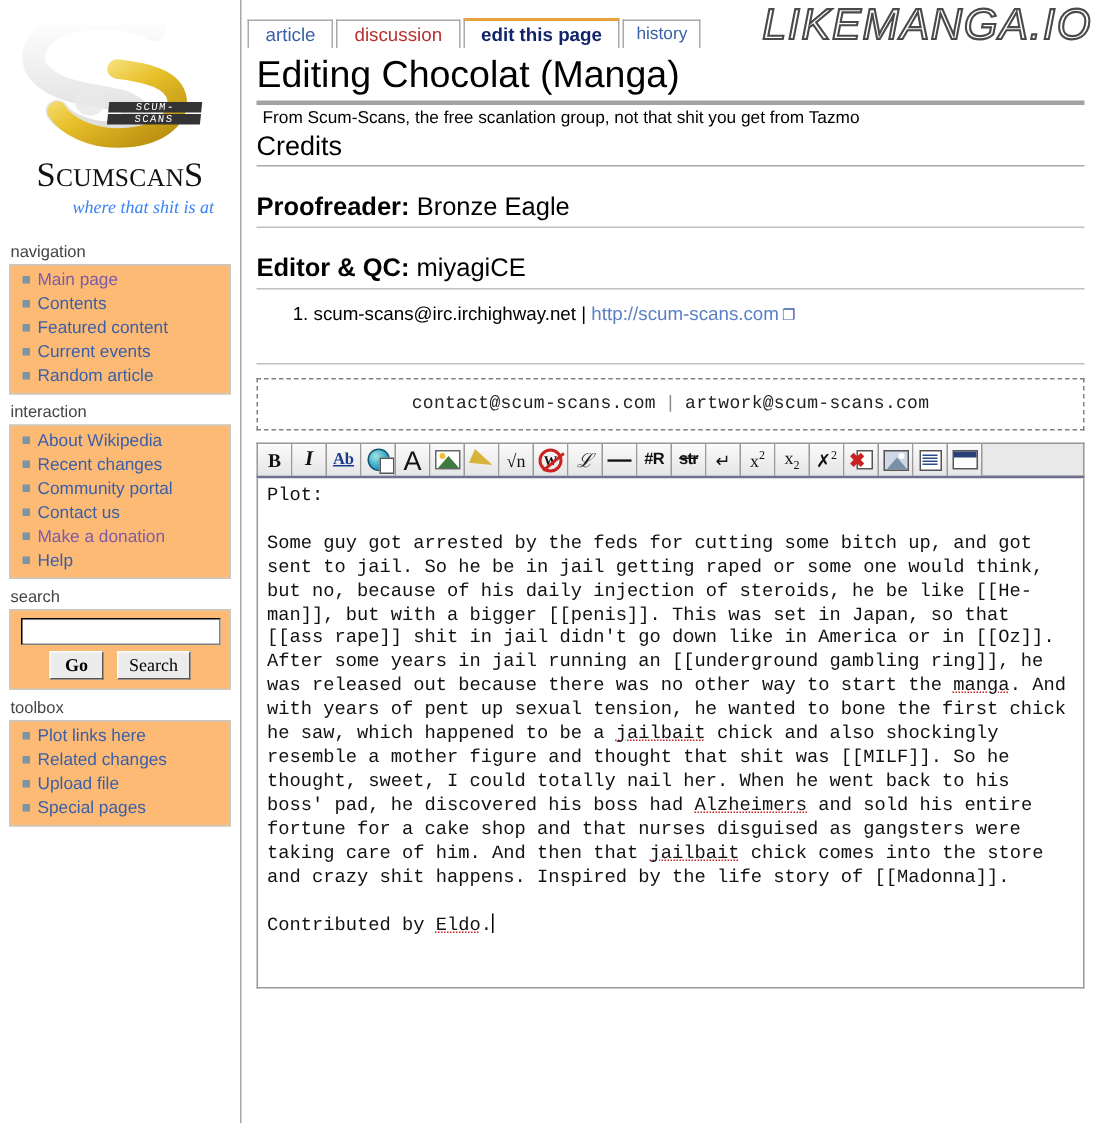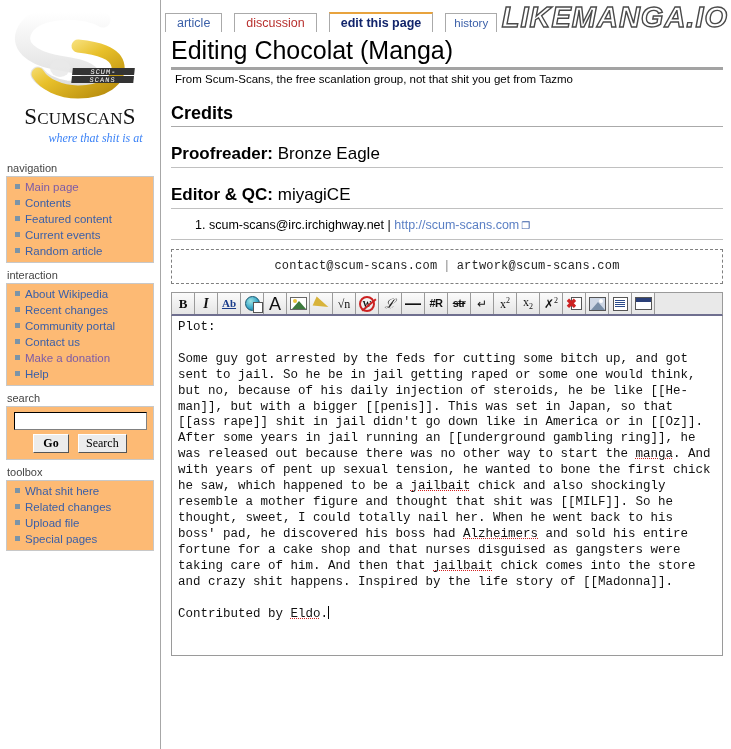--- a/index.html
+++ b/index.html
@@ -166,21 +166,21 @@
     padding: 12px 0 0 4px;
     background: transparent;
     z-index: 5;
   }
   .tab {
     display: inline-block;
     position: relative;
     height: 19px;
     line-height: 18px;
     padding: 0 11px;
-    margin: 0 12px 0 0;
+    margin: 0 2px 0 0;
     background: #fff;
     border: 1px solid #aaa;
     border-bottom: none;
     font-size: 12.5px;
     color: #3a5fa8;
     text-decoration: none;
     vertical-align: bottom;
     white-space: nowrap;
     cursor: pointer;
   }
@@ -192,21 +192,21 @@
     z-index: 6;
   }
   .tab.new { color: #b8312f; }
   .tab.small { font-size: 11.5px; padding: 0 8px; }
 
   #watermark {
     position: absolute;
     right: 3px; top: 1px;
     font-family: "Liberation Sans", sans-serif;
     font-size: 29px;
-    font-weight: bold;
+    font-weight: normal;
     font-style: italic;
     letter-spacing: 1px;
     color: transparent;
     -webkit-text-stroke: 1.4px #4a4a4a;
     text-shadow: 0 0 0 transparent;
     z-index: 9;
     pointer-events: none;
     white-space: nowrap;
   }
 
@@ -224,42 +224,42 @@
     color: #000;
   }
   #siteSub {
     font-size: 11.5px;
     margin: 3px 0 0 4px;
     color: #000;
   }
   h2.section {
     font-family: "Liberation Sans", sans-serif;
     font-size: 18px;
-    font-weight: bold;
-    margin: 18px 0 2px 0;
+    font-weight: normal;
+    margin: 2px 0 2px 0;
     padding-bottom: 2px;
     border-bottom: 1px solid #aaa;
     color: #000;
   }
   h3.credit {
     font-family: "Liberation Sans", sans-serif;
     font-size: 17px;
     font-weight: bold;
     margin: 17px 0 2px 0;
     padding-bottom: 3px;
     border-bottom: 1px solid #c0c0c0;
     color: #000;
   }
   h3.credit .val { font-weight: normal; }
   ol.contact-list {
     margin: 8px 0 3px 0;
     padding-left: 38px;
     font-size: 12.5px;
     border-bottom: 1px solid #c0c0c0;
-    padding-bottom: 5px;
+    padding-bottom: 23px;
   }
   ol.contact-list li { line-height: 16px; }
   ol.contact-list a.ext {
     color: #5a7fc4;
     text-decoration: none;
   }
   .ext-icon {
     display: inline-block;
     margin-left: 2px;
     font-size: 10px;
@@ -488,21 +488,21 @@
           <button class="searchbtn">Go</button>
           <button class="searchbtn wide">Search</button>
         </div>
       </div>
     </div>
 
     <div class="portlet" id="p-tb">
       <h5>toolbox</h5>
       <div class="pBody">
         <ul>
-          <li><a>What shit here</a></li>
+          <li><a>Plot links here</a></li>
           <li><a>Related changes</a></li>
           <li><a>Upload file</a></li>
           <li><a>Special pages</a></li>
         </ul>
       </div>
     </div>
 
   </div>
 
   <div id="content">

